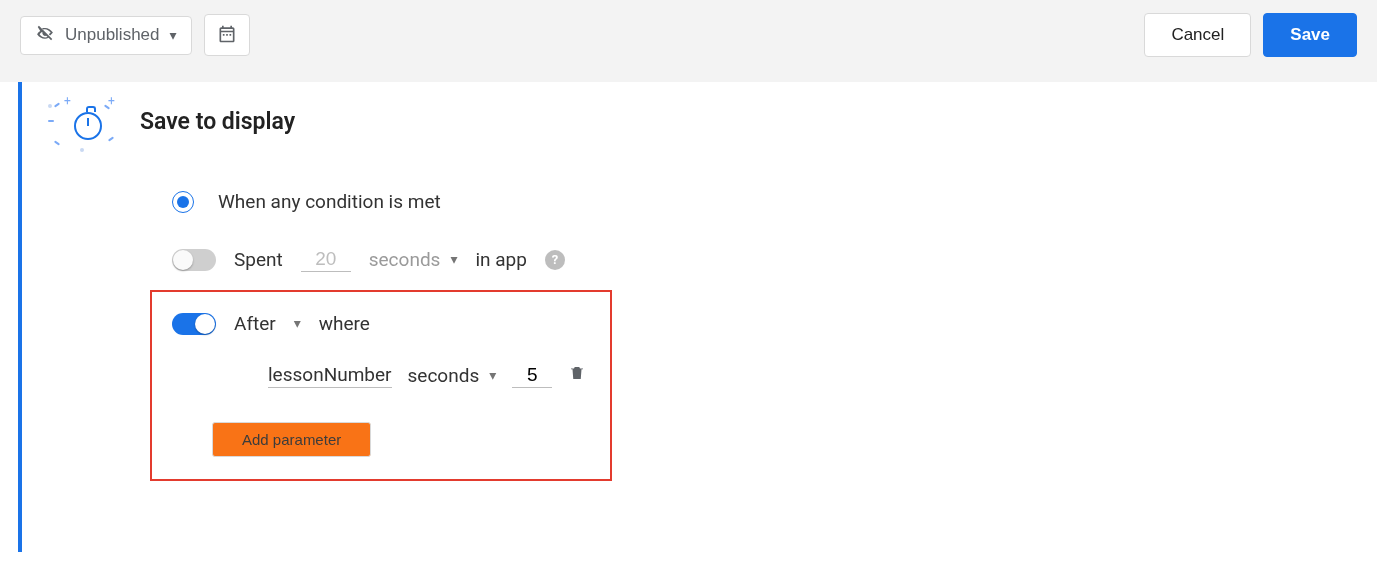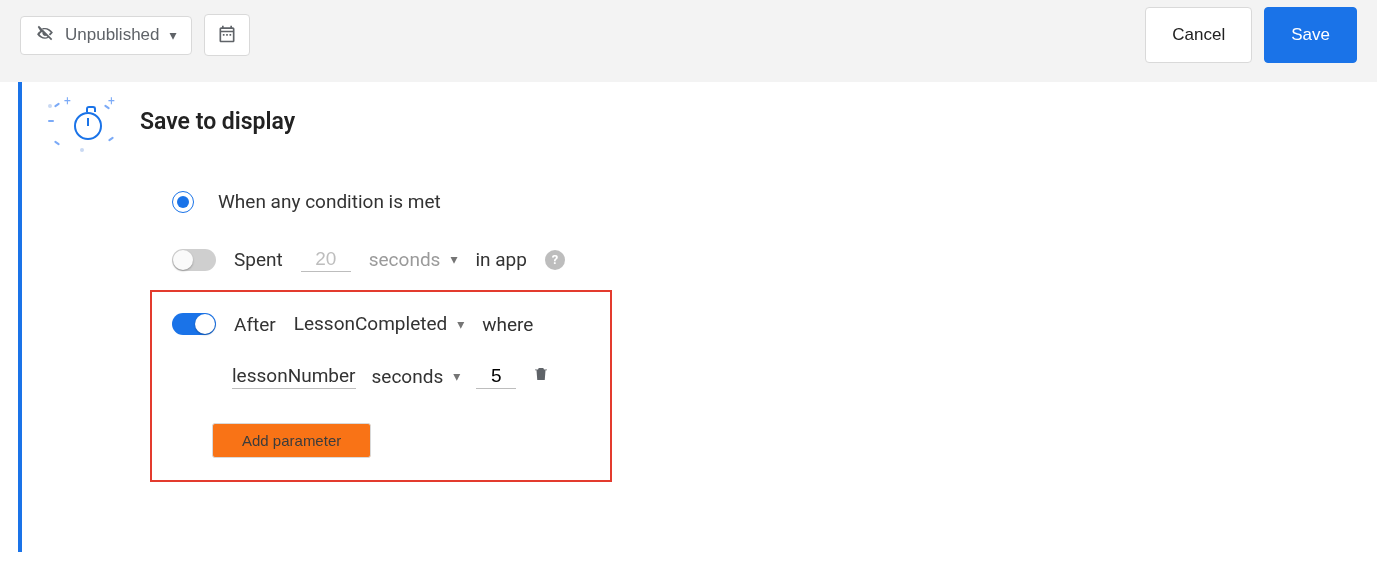--- a/index.html
+++ b/index.html
@@ -38,36 +38,37 @@
       display: flex; align-items: center; justify-content: center;
       background: #fff;
       border: 1px solid #d9d9d9;
       border-radius: 4px;
       width: 46px; height: 42px;
       cursor: pointer;
     }
     .icon-btn svg { fill: #5f6368; }
 
     .btn {
-      height: 56px;
+      height: 44px;
       padding: 0 26px;
       font-size: 17px;
       border-radius: 4px;
       cursor: pointer;
       display: inline-flex; align-items: center; justify-content: center;
     }
     .btn-outline {
       background: #fff;
       border: 1px solid #d9d9d9;
       color: #212121;
     }
     .btn-primary {
       background: #1a73e8;
       border: 1px solid #1a73e8;
       color: #fff;
+      font-weight: bold;
     }
 
     
     .panel {
       margin: 0 18px;
       border-left: 4px solid #1a73e8;
       min-height: 470px;
       padding-bottom: 6px;
     }
     .section {
@@ -151,21 +152,21 @@
     }
     .uline-input.narrow { width:40px; }
     .uline-input.dim { color:#bdbdbd; }
 
     .dd {
       display:inline-flex; align-items:center; gap:10px;
       font-size:19px; color:#333;
       border-bottom:1px solid transparent;
       cursor:pointer;
     }
-    .dd.underlined{ border-bottom:1px solid #bdbdbd; padding-bottom:1px; }
+    .dd.underlined{ border-bottom:1px solid #bdbdbd; padding-bottom:1px;margin-left:36px; }
     .dd .chev{ color:#757575; }
 
     .help-ic{
       display:inline-flex; width:20px; height:20px; border-radius:50%;
       background:#bdbdbd; color:#fff; align-items:center; justify-content:center;
       font-size:13px; font-weight:700;
     }
 
     .hl-box{
       border: 2px solid #e33b2e;
@@ -256,21 +257,20 @@
         <span>in app</span>
         <span class="help-ic">?</span>
       </div>
     </div>
 
     <div class="hl-box">
       <div class="cond-row">
         <span class="toggle on"></span>
         <span>After</span>
         <span class="dd">
-          <span>LessonCompleted</span>
           <span class="chev">▾</span>
         </span>
         <span>where</span>
       </div>
 
       <div class="sub-row">
         <span class="dd underlined">
           <span>lessonNumber</span>
         </span>
         <span class="dd">

